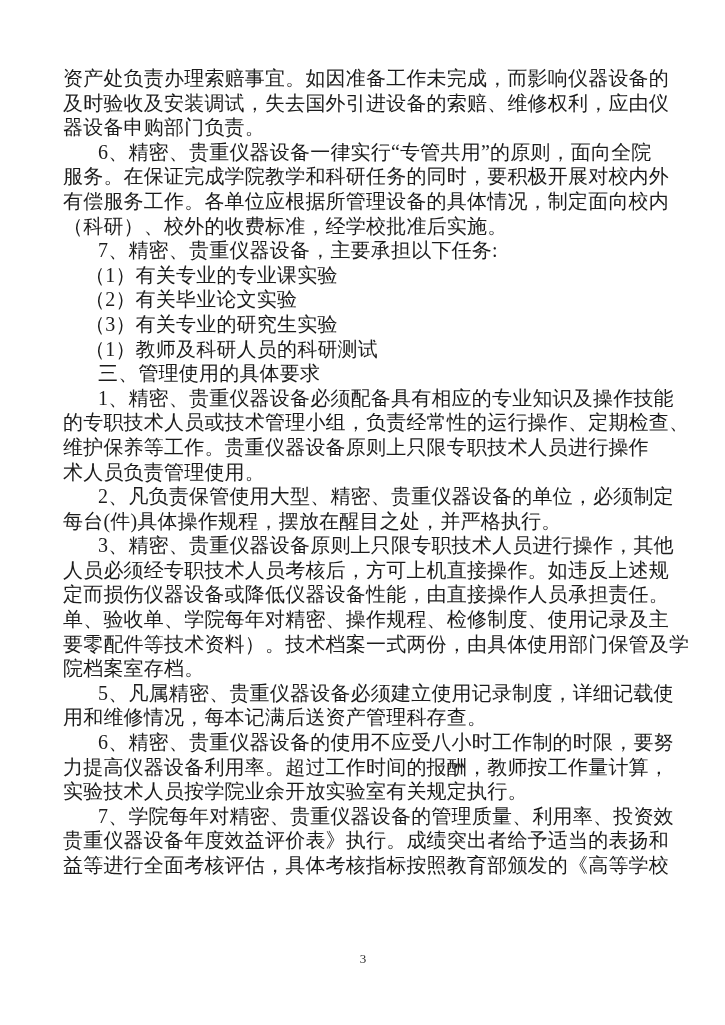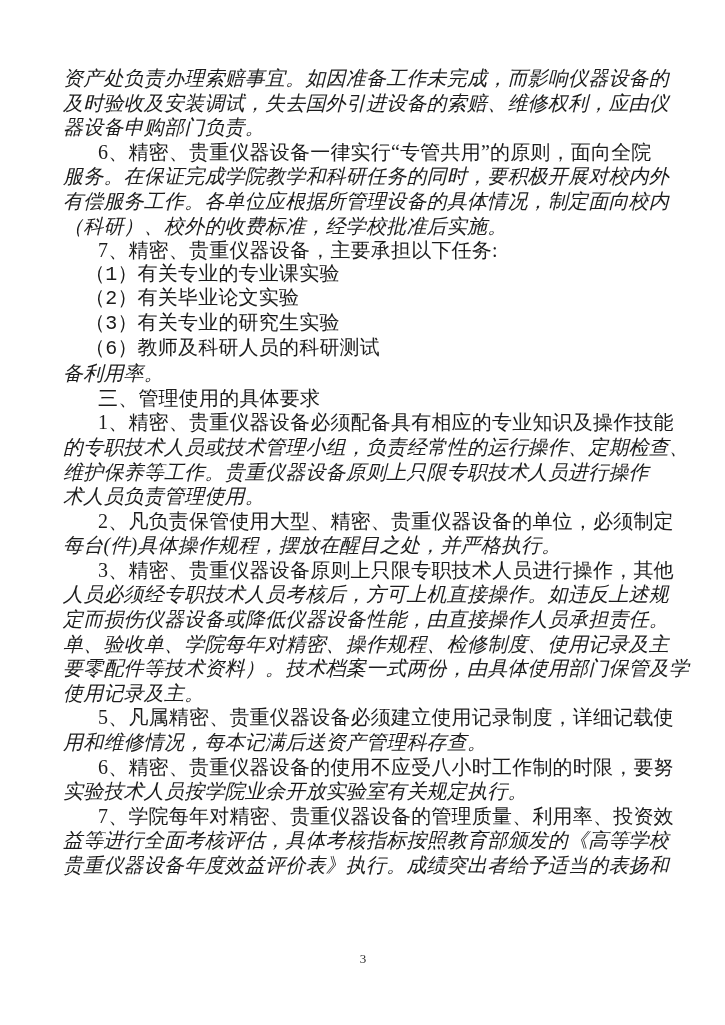--- a/index.html
+++ b/index.html
@@ -28,22 +28,22 @@
     width: 600px;
   }
   .line {
     font-size: 20px;
     line-height: 24.6px;
     height: 24.6px;
     color: #1c1c1c;
     white-space: nowrap;
     letter-spacing: 0.2px;
   }
-  .ind0 { padding-left: 0; font-style: italic; }
-  .ind1 { padding-left: 22px; font-family: Liberation Mono, monospace; }
+  .ind0 { padding-left: 0; }
+  .ind1 { padding-left: 22px; }
   .ind2 { padding-left: 35px; }
   .page-footer {
     position: absolute;
     left: 63px;
     top: 949px;
     width: 600px;
     text-align: center;
   }
   .page-number {
     font-size: 13px;
@@ -61,39 +61,39 @@
       <div class="line ind0">及时验收及安装调试，失去国外引进设备的索赔、维修权利，应由仪</div>
       <div class="line ind0">器设备申购部门负责。</div>
       <div class="line ind2">6、精密、贵重仪器设备一律实行“专管共用”的原则，面向全院</div>
       <div class="line ind0">服务。在保证完成学院教学和科研任务的同时，要积极开展对校内外</div>
       <div class="line ind0">有偿服务工作。各单位应根据所管理设备的具体情况，制定面向校内</div>
       <div class="line ind0">（科研）、校外的收费标准，经学校批准后实施。</div>
       <div class="line ind2">7、精密、贵重仪器设备，主要承担以下任务:</div>
       <div class="line ind1">（1）有关专业的专业课实验</div>
       <div class="line ind1">（2）有关毕业论文实验</div>
       <div class="line ind1">（3）有关专业的研究生实验</div>
-      <div class="line ind1">（6）教师及科研人员的科研测试</div>
-      <div class="line ind0">备利用率。</div>
+      <div class="line ind1">（1）教师及科研人员的科研测试</div>
       <div class="line ind2">三、管理使用的具体要求</div>
       <div class="line ind2">1、精密、贵重仪器设备必须配备具有相应的专业知识及操作技能</div>
       <div class="line ind0">的专职技术人员或技术管理小组，负责经常性的运行操作、定期检查、</div>
       <div class="line ind0">维护保养等工作。贵重仪器设备原则上只限专职技术人员进行操作</div>
       <div class="line ind0">术人员负责管理使用。</div>
       <div class="line ind2">2、凡负责保管使用大型、精密、贵重仪器设备的单位，必须制定</div>
       <div class="line ind0">每台(件)具体操作规程，摆放在醒目之处，并严格执行。</div>
       <div class="line ind2">3、精密、贵重仪器设备原则上只限专职技术人员进行操作，其他</div>
       <div class="line ind0">人员必须经专职技术人员考核后，方可上机直接操作。如违反上述规</div>
       <div class="line ind0">定而损伤仪器设备或降低仪器设备性能，由直接操作人员承担责任。</div>
       <div class="line ind0">单、验收单、学院每年对精密、操作规程、检修制度、使用记录及主</div>
       <div class="line ind0">要零配件等技术资料）。技术档案一式两份，由具体使用部门保管及学</div>
-      <div class="line ind0">使用记录及主。</div>
+      <div class="line ind0">院档案室存档。</div>
       <div class="line ind2">5、凡属精密、贵重仪器设备必须建立使用记录制度，详细记载使</div>
       <div class="line ind0">用和维修情况，每本记满后送资产管理科存查。</div>
       <div class="line ind2">6、精密、贵重仪器设备的使用不应受八小时工作制的时限，要努</div>
+      <div class="line ind0">力提高仪器设备利用率。超过工作时间的报酬，教师按工作量计算，</div>
       <div class="line ind0">实验技术人员按学院业余开放实验室有关规定执行。</div>
       <div class="line ind2">7、学院每年对精密、贵重仪器设备的管理质量、利用率、投资效</div>
+      <div class="line ind0">贵重仪器设备年度效益评价表》执行。成绩突出者给予适当的表扬和</div>
       <div class="line ind0">益等进行全面考核评估，具体考核指标按照教育部颁发的《高等学校</div>
-      <div class="line ind0">贵重仪器设备年度效益评价表》执行。成绩突出者给予适当的表扬和</div>
     </div>
   <div class="page-footer">
     <span class="page-number">3</span>
   </div>
 </div>
 
 </body></html>

